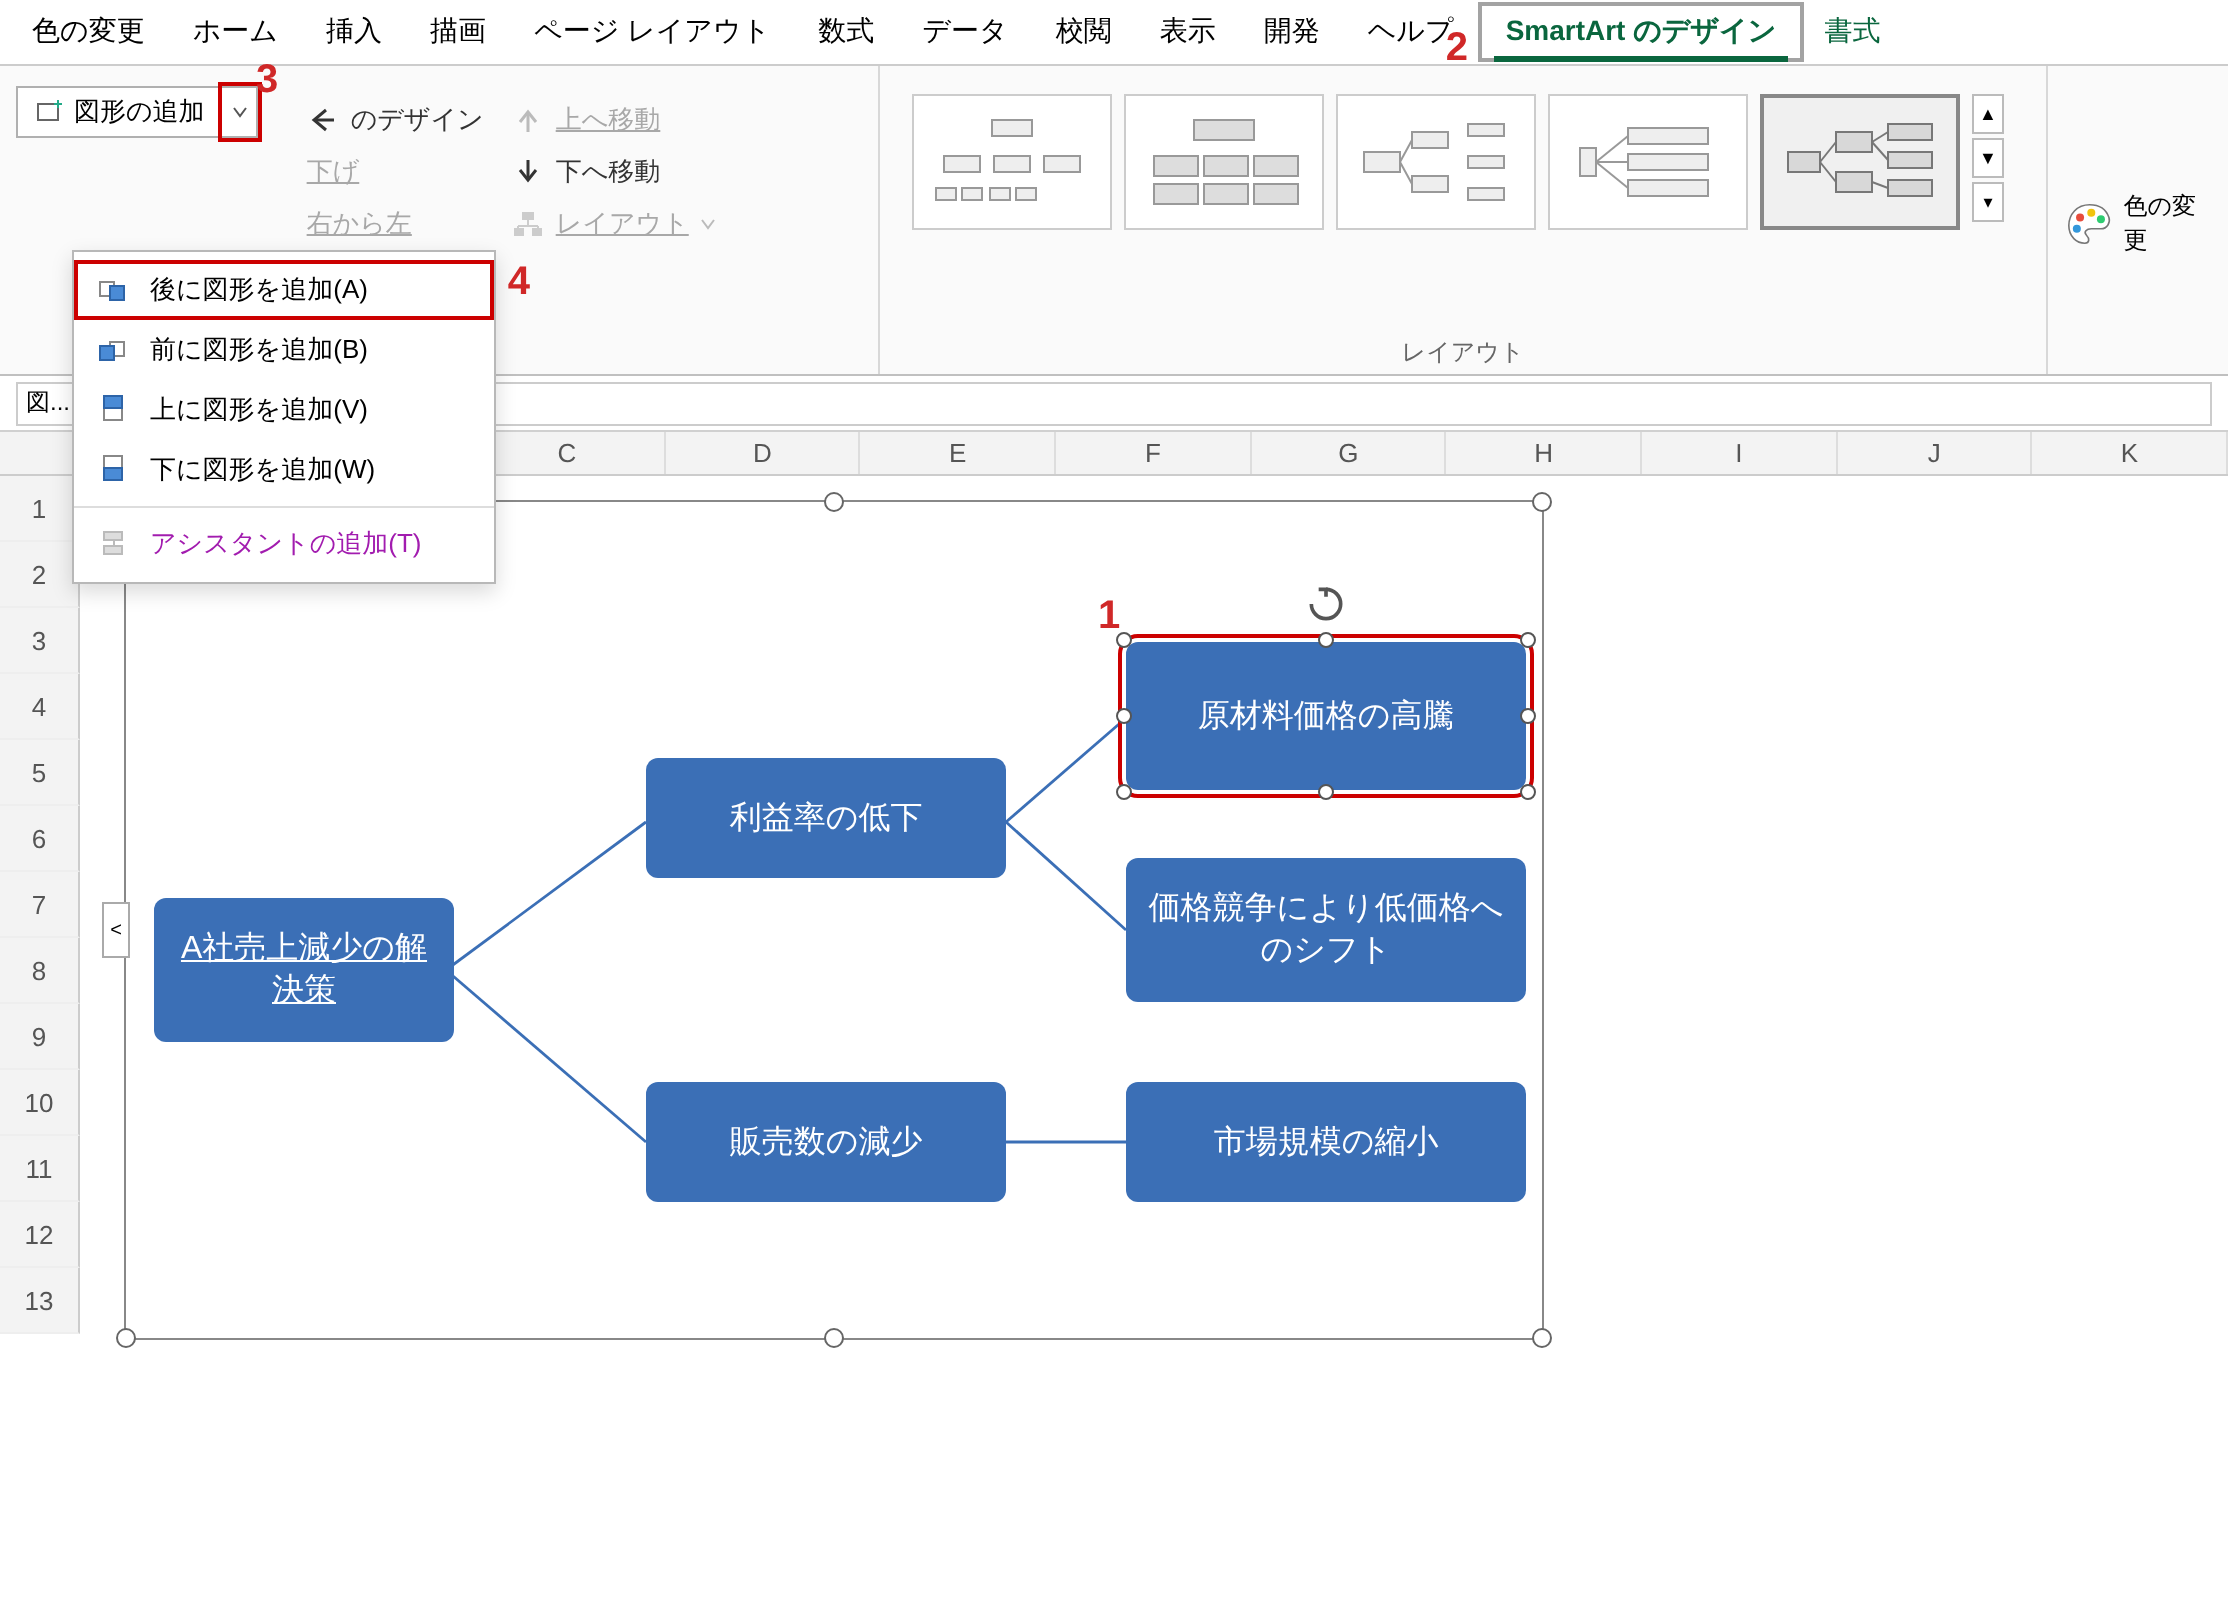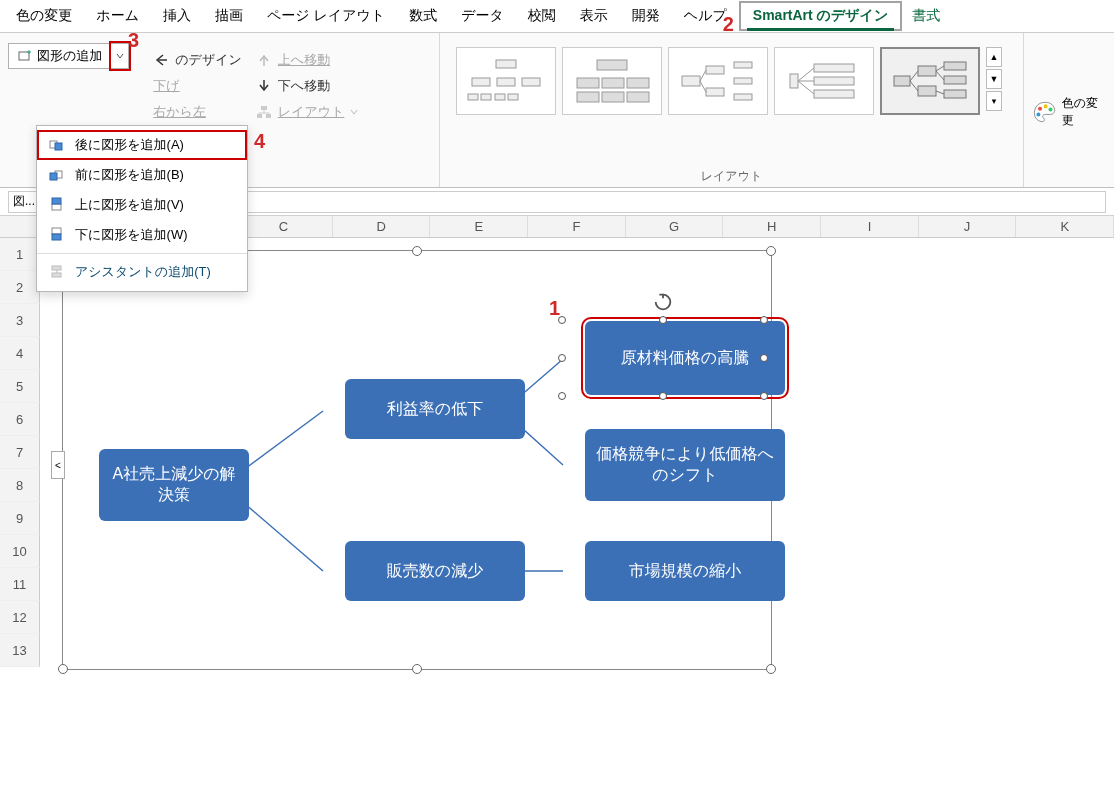--- a/index.html
+++ b/index.html
@@ -33,21 +33,21 @@
 
   .icon16 { width:16px; height:16px; }
 
   
   .dropdown {
     position:absolute; left:28px; top:86px; width:212px;
     background:#fff; border:1px solid #b8b8b8; box-shadow:0 4px 10px rgba(0,0,0,.15);
     z-index:50; padding:4px 0;
   }
   .dropdown .dmi { display:flex; align-items:center; padding:6px 12px; font-size:13px; gap:10px; cursor:pointer;}
-  .dropdown .dmi.disabled { color:#0c4a6e;}
+  .dropdown .dmi.disabled { color:#a21caf;}
   .dropdown .dmi.highlight { outline:2px solid #c00; outline-offset:-2px;}
   .dropdown hr { border:none; border-top:1px solid #ddd; margin:3px 0;}
 
   
   .layout-gallery { display:flex; align-items:flex-start; padding:8px 8px 0 8px; gap:6px;}
   .lg-item { width:100px; height:68px; border:1px solid #ccc; background:#fff; display:flex; align-items:center; justify-content:center;}
   .lg-item.selected { border:2px solid #888; background:#f0f0f0;}
   .lg-scroll { width:16px; display:flex; flex-direction:column; gap:2px;}
   .lg-scroll div { width:16px; height:20px; border:1px solid #bbb; background:#fff; display:flex; align-items:center; justify-content:center; font-size:9px;}
 
@@ -74,21 +74,21 @@
     position:absolute; left:62px; top:34px; width:710px; height:420px;
     border:1px solid #888;
   }
   .sa-handle { position:absolute; width:10px; height:10px; border:1px solid #666; background:#fff; border-radius:50%;}
   .sa-rot { position:absolute; left:50%; top:-24px; transform:translateX(250px); }
   .sa-rot svg { width:22px; height:22px;}
 
   .sa-node {
     position:absolute; background:#3b6fb6; color:#fff; border-radius:6px;
     display:flex; align-items:center; justify-content:center; text-align:center;
-    font-size:16px; padding:4px 6px;margin-left:22px;
+    font-size:16px; padding:4px 6px;
   }
   .sa-node.selected { outline:2px solid #c00; outline-offset:2px;}
   .sel-dot {position:absolute; width:8px; height:8px; border:1px solid #555; background:#fff; border-radius:50%;}
   svg.conn { position:absolute; overflow:visible; }
 
   .paneltab { position:absolute; left:-12px; top:200px; width:14px; height:28px; border:1px solid #aaa; background:#fff; font-size:10px; display:flex; align-items:center; justify-content:center;}
 
   .annot { position:absolute; color:#d02828; font-weight:bold; font-size:20px; z-index:200;}
 </style>
 </head>
@@ -380,21 +380,21 @@
     <svg class="conn" style="left:0;top:0;" width="710" height="420">
       <g stroke="#3b6fb6" stroke-width="1.4" fill="none">
         <line x1="160" y1="234" x2="260" y2="160"></line>
         <line x1="160" y1="234" x2="260" y2="320"></line>
         <line x1="440" y1="160" x2="500" y2="108"></line>
         <line x1="440" y1="160" x2="500" y2="214"></line>
         <line x1="440" y1="320" x2="500" y2="320"></line>
       </g>
     </svg>
 
-    <div class="sa-node" style="left:14px; top:198px; width:150px; height:72px;">A社売上減少の解決策</div>
+    <div class="sa-node" style="left:14px; top:198px; width:150px; height:72px;text-decoration:underline;">A社売上減少の解決策</div>
 
     <div class="sa-node" style="left:260px; top:128px; width:180px; height:60px;">利益率の低下</div>
     <div class="sa-node" style="left:260px; top:290px; width:180px; height:60px;">販売数の減少</div>
 
     <div class="annot" style="left:486px; top:46px;">1</div>
     <div style="position:absolute; left:500px; top:70px; width:200px; height:74px;">
       <div class="sa-rot" style="left:50%; top:-30px; transform:translateX(-11px);">
         <svg viewBox="0 0 24 24">
             <path d="M12 4 A8 8 0 1 1 4 12" fill="none" stroke="#555" stroke-width="2"></path>
             <path d="M8 4 L12 4 L12 8" fill="none" stroke="#555" stroke-width="2"></path>

